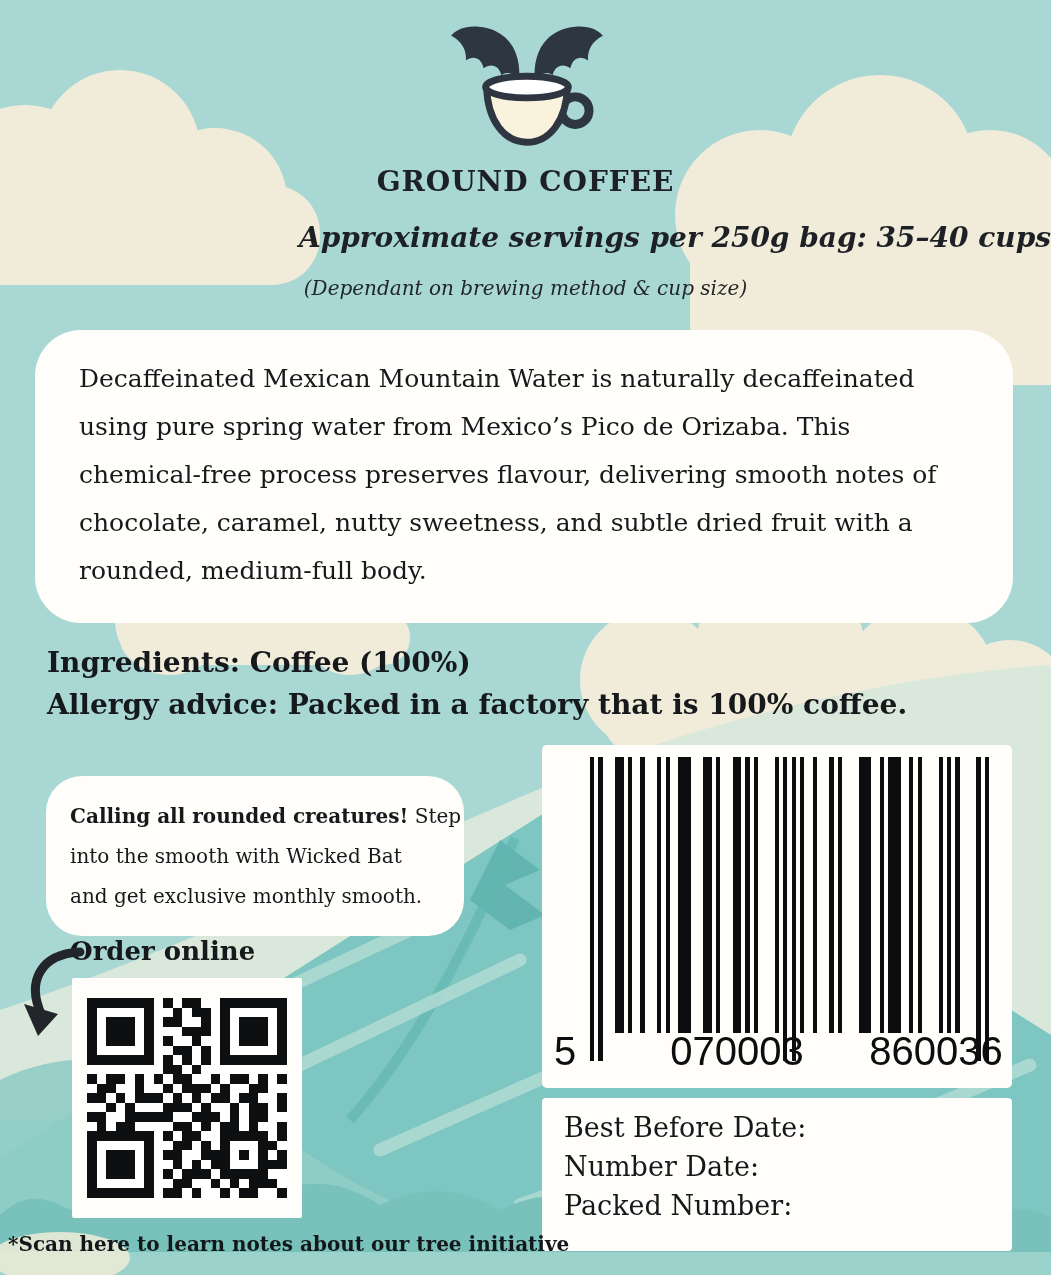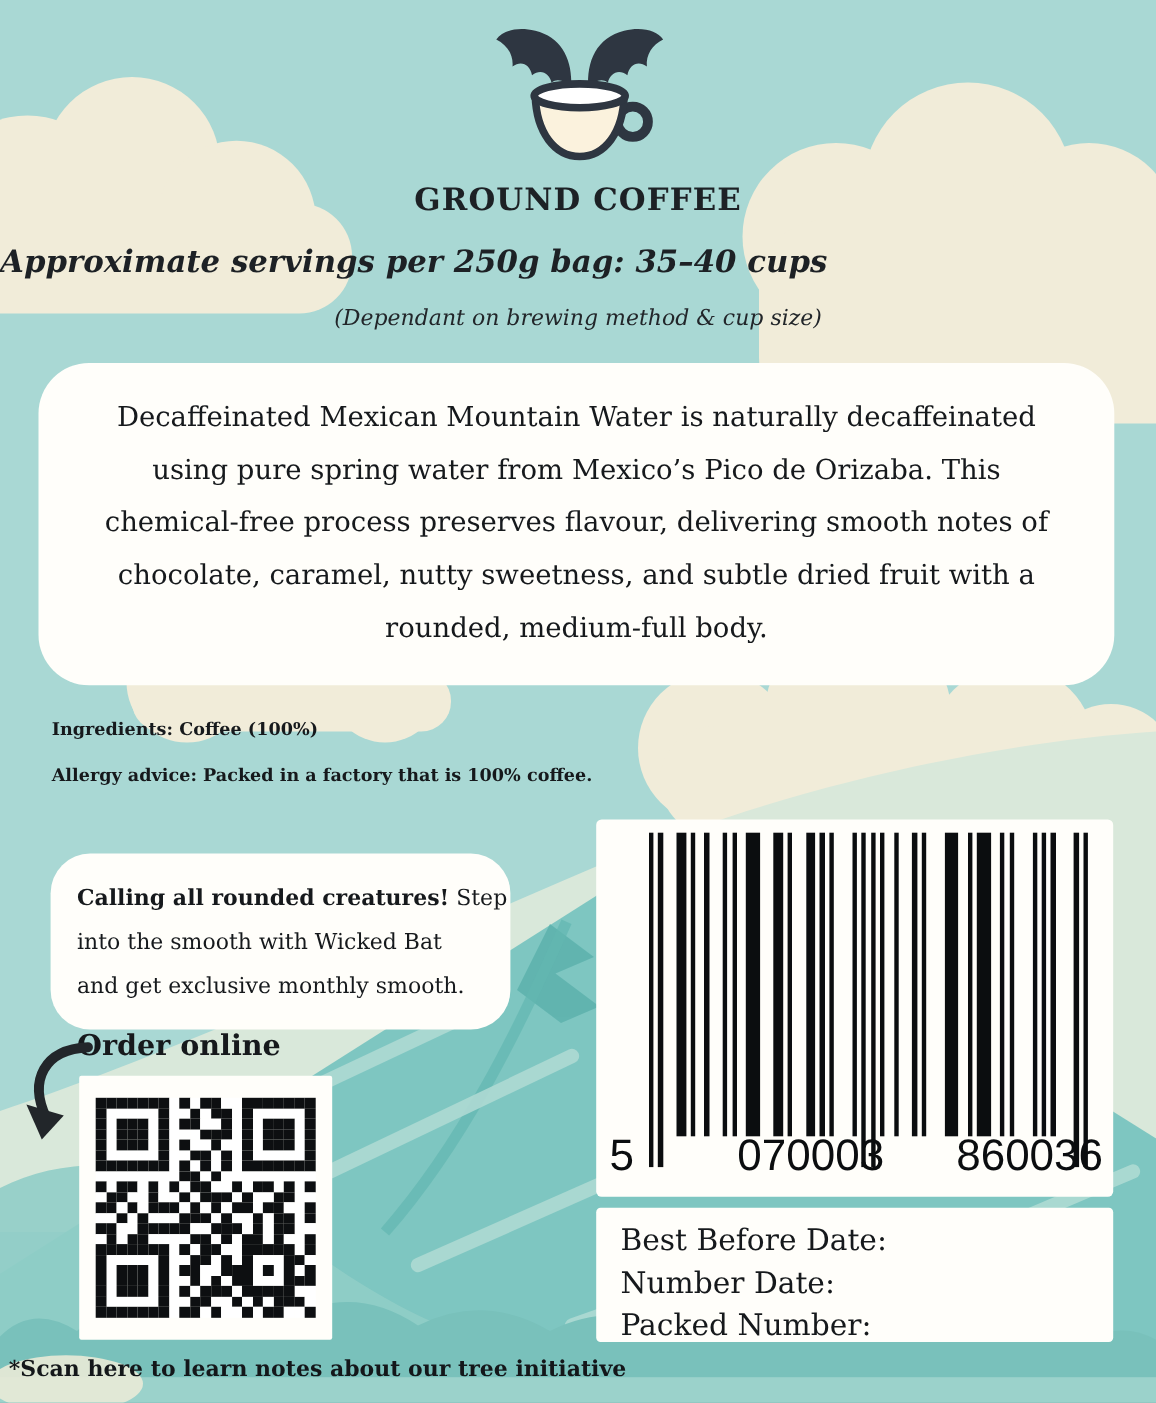--- a/index.html
+++ b/index.html
@@ -8,31 +8,31 @@
     position:relative; width:1051px; height:1275px; overflow:hidden;
     background:#a9d8d4; color:#20252a;
   }
   .bg { position:absolute; inset:0; width:100%; height:100%; }
   .abs { position:absolute; }
 
   .logo { left:443px; top:24px; width:168px; height:133px; }
 
   .title { left:0; right:0; top:165px; text-align:center;
     font-size:28px; font-weight:bold; letter-spacing:1px; color:#1d2125; }
-  .subtitle { left:0; right:0; top:221px; text-align:left;
+  .subtitle { left:0; right:0; top:221px; text-align:right;
     font-size:28px; font-weight:bold; font-style:italic; color:#1d2125; }
   .subnote { left:0; right:0; top:276px; text-align:center;
     font-size:20px; font-style:italic; color:#22262a; }
 
   .card { background:#fffefa; }
   .desc-card { left:35px; top:330px; width:978px; height:293px; border-radius:46px;
     padding:25px 44px; }
-  .desc-text { font-size:25px; line-height:48px; text-align:center; color:#16191c; }
-
-  .ing-block { left:47px; top:642px; font-size:16px; font-weight:bold; line-height:42px; color:#16191c; }
+  .desc-text { font-size:25px; line-height:48px; text-align:left; color:#16191c; }
+
+  .ing-block { left:47px; top:642px; font-size:28px; font-weight:bold; line-height:42px; color:#16191c; }
 
   .barcode-card { left:542px; top:745px; width:470px; height:343px; border-radius:5px; }
   .bars { position:absolute; left:48px; top:12px; width:399px; height:304px; }
   .bar { position:absolute; top:0; background:#0b0d0f; height:276px; }
   .bar.guard { height:304px; }
   .bc-digit { position:absolute; top:284px; font-family:"Liberation Sans", sans-serif;
     font-size:40px; color:#0b0d0f; white-space:nowrap; }
   .bc-first { left:12px; }
   .bc-g1 { left:195px; transform:translateX(-50%); }
   .bc-g2 { left:394px; transform:translateX(-50%); }
@@ -43,21 +43,21 @@
 
   .order-label { left:70px; top:936px; font-size:26px; font-weight:bold; color:#16191c; }
   .order-arrow { left:16px; top:944px; width:72px; height:96px; }
 
   .qr-card { left:72px; top:978px; width:230px; height:240px; border-radius:2px;
     display:flex; align-items:center; justify-content:center; }
   .qr-grid { width:200px; height:200px; display:grid;
     grid-template-columns:repeat(21,1fr); grid-template-rows:repeat(21,1fr); }
   .qm { background:#ffffff; } .qm.on { background:#0d0f11; }
 
-  .dates-card { left:542px; top:1098px; width:470px; height:122px; border-radius:4px;
+  .dates-card { left:542px; top:1098px; width:470px; height:153px; border-radius:4px;
     padding:10px 22px; }
   .dates-line { font-size:27px; line-height:39px; color:#16191c; }
 
   .footnote { left:8px; top:1232px; font-size:20px; font-weight:bold; color:#14171a; }
 </style>
 </head>
 <body>
 
 <div class="label">
 

